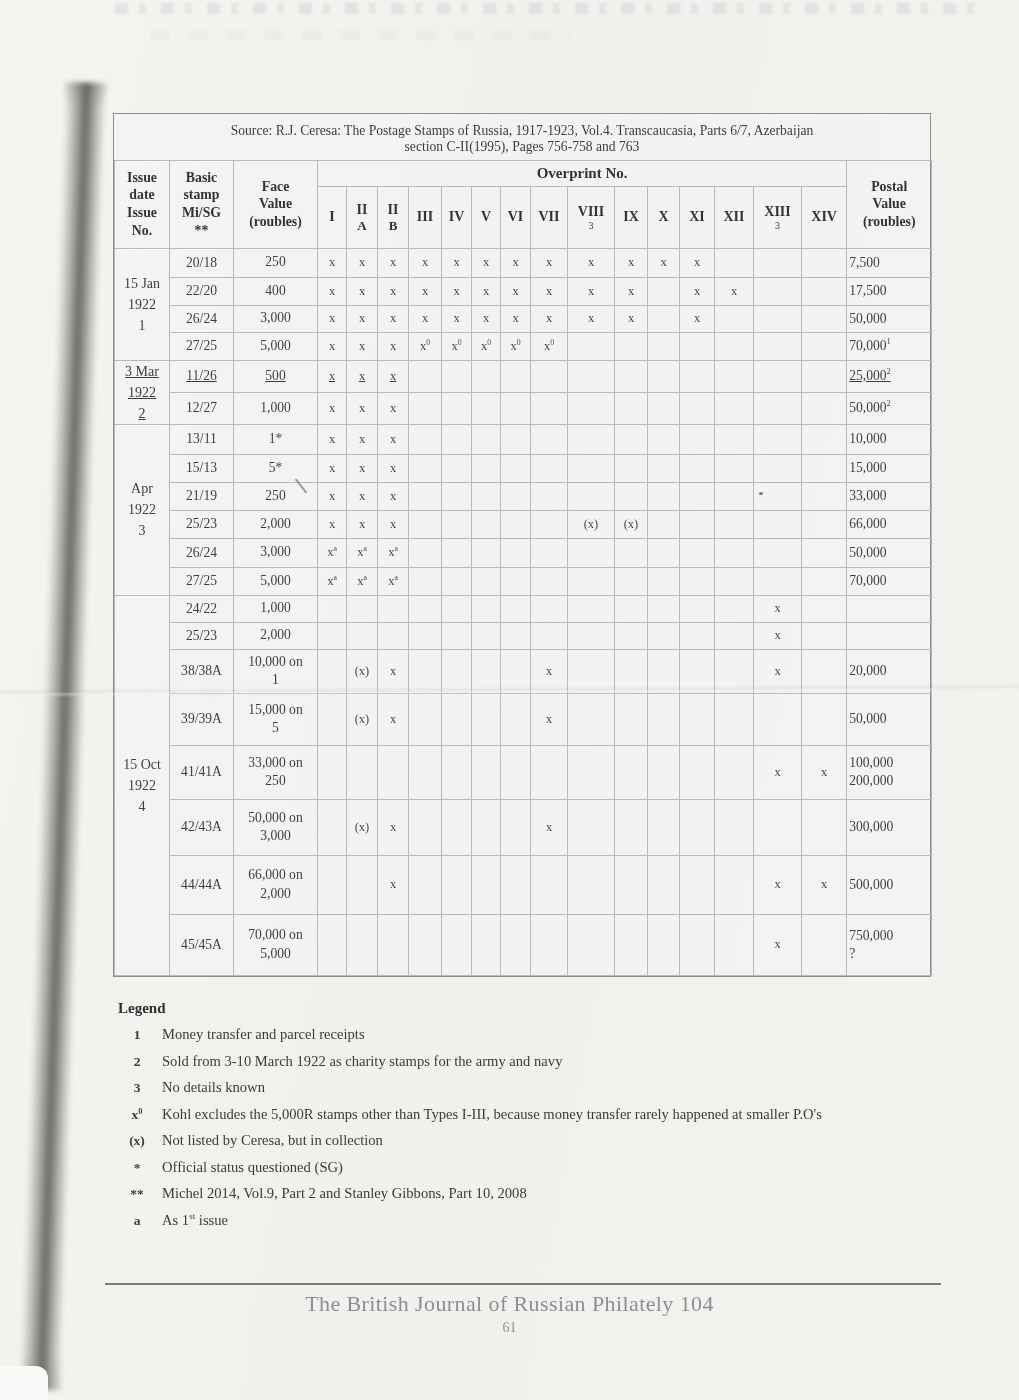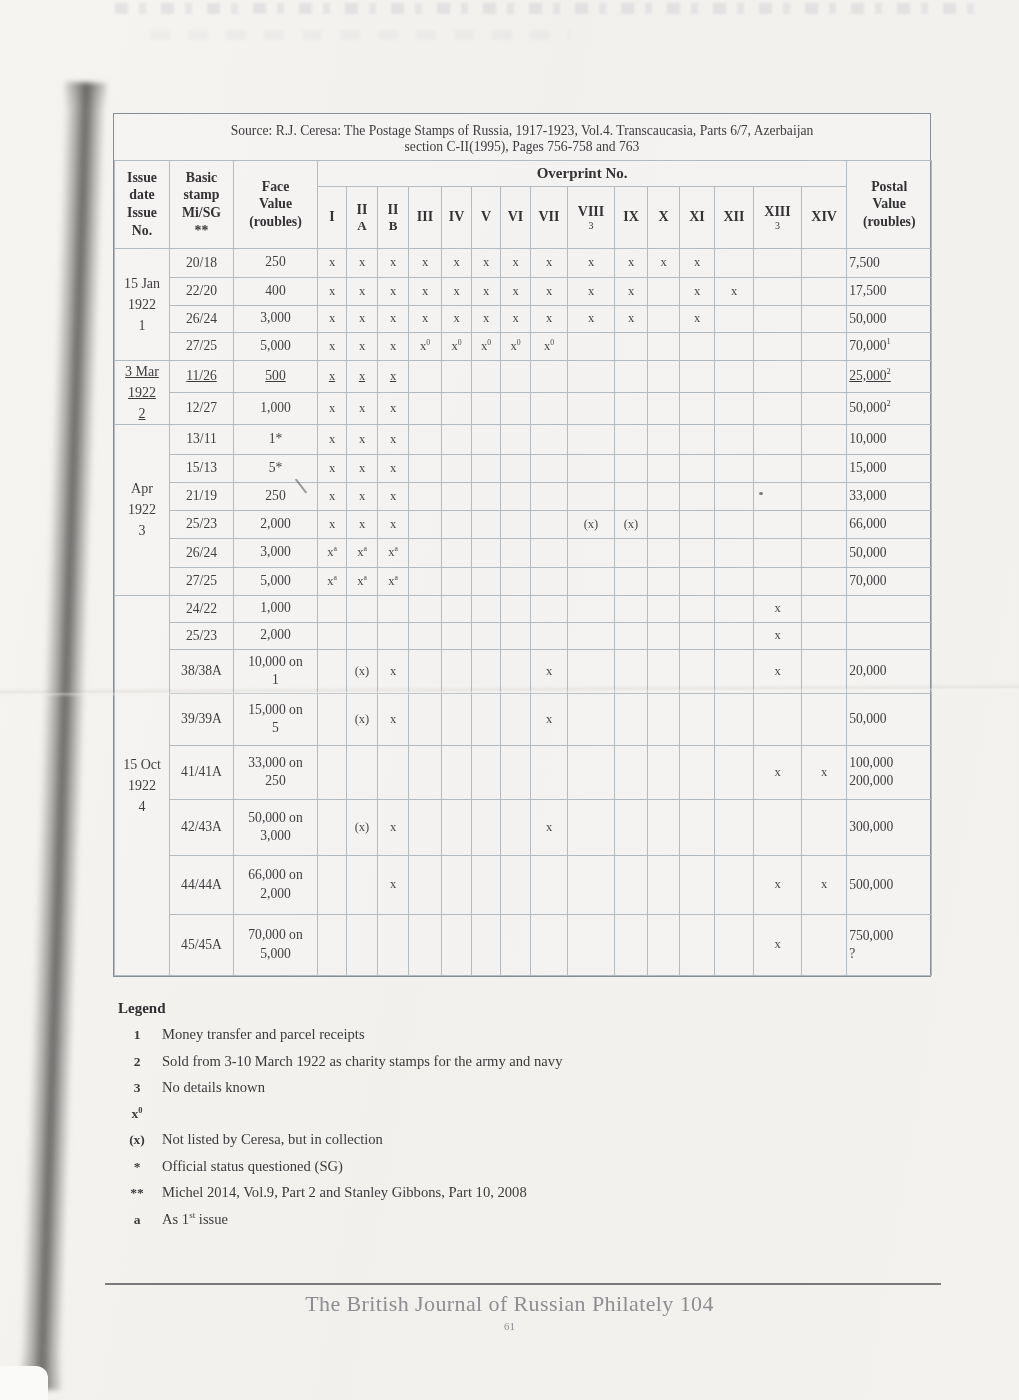--- a/index.html
+++ b/index.html
@@ -68,21 +68,21 @@
   
   .legend{ position:absolute; left:118px; top:1000px; width:810px; }
   .legend-title{ font-weight:bold; font-size:15px; color:#2f2f33; margin-bottom:9px; }
   .legend-item{ display:flex; margin-bottom:9.5px; align-items:baseline; }
   .legend-symbol{ width:38px; text-align:center; font-weight:bold; font-size:13.5px; flex:0 0 38px; }
   .legend-text{ font-size:14.6px; margin-left:6px; }
   
   .footer-rule{ position:absolute; left:105px; top:1283px; width:836px; height:2px; background:#5c5c5e; opacity:.8; }
   .footer{ position:absolute; left:0; top:1291px; width:1019px; text-align:center; color:#8d8d92; }
   .footer-journal{ font-size:22px; letter-spacing:.4px; filter:blur(.3px); }
-  .footer-page{ font-size:11px; margin-top:3px; filter:blur(.3px); }
+  .footer-page{ font-size:14px; margin-top:3px; filter:blur(.3px); }
 </style>
 </head>
 <body>
 
 <div class="sheet">
 
   <div class="ghost-text-band"></div>
   <div class="ghost-text-band2"></div>
   <div class="binding-strip"></div>
 
@@ -588,20 +588,21 @@
         <div class="legend-item">
           <span class="legend-symbol">2</span>
           <span class="legend-text">Sold from 3-10 March 1922 as charity stamps for the army and navy</span>
         </div>
         <div class="legend-item">
           <span class="legend-symbol">3</span>
           <span class="legend-text">No details known</span>
         </div>
         <div class="legend-item">
           <span class="legend-symbol">x<sup>0</sup></span>
+          <span class="legend-text">Kohl excludes the 5,000R stamps other than Types I-III, because money transfer rarely happened at smaller P.O's</span>
         </div>
         <div class="legend-item">
           <span class="legend-symbol">(x)</span>
           <span class="legend-text">Not listed by Ceresa, but in collection</span>
         </div>
         <div class="legend-item">
           <span class="legend-symbol">*</span>
           <span class="legend-text">Official status questioned (SG)</span>
         </div>
         <div class="legend-item">

